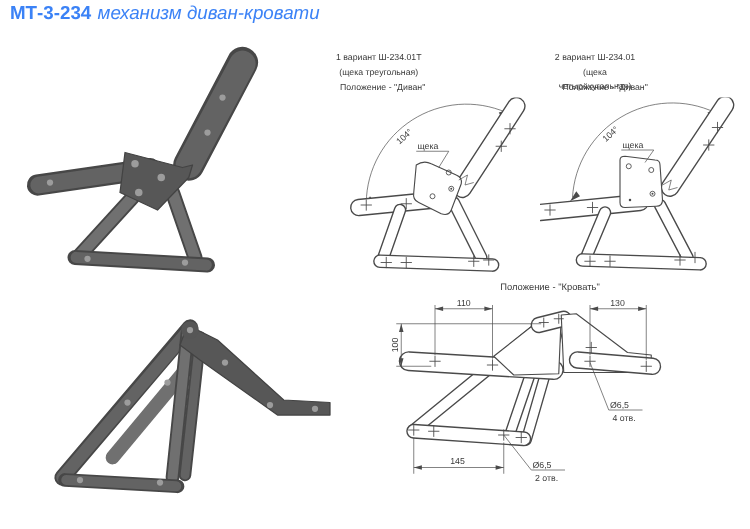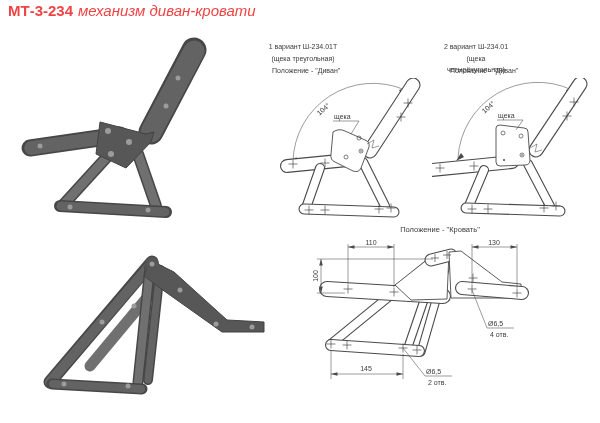--- a/index.html
+++ b/index.html
@@ -1,18 +1,18 @@
 <!DOCTYPE html>
 <html><head>
 <meta charset="utf-8">
 <style>
   html,body{margin:0;padding:0;background:#fff;}
   .page{position:relative;width:600px;height:423px;background:#fff;overflow:hidden;
         font-family:"Liberation Sans",sans-serif;color:#3a3a3a;}
-  .title{position:absolute;left:8px;top:2px;font-size:15px;color:#ef4444;white-space:nowrap;}
+  .title{position:absolute;left:8px;top:2px;font-size:15px;color:#3b82f6;white-space:nowrap;}
   .title .model{font-weight:bold;}
   .title .rest{font-style:italic;margin-left:5px;}
   .vheader{position:absolute;text-align:center;font-size:7px;line-height:1.65;color:#3a3a3a;}
   .poslabel{position:absolute;font-size:7px;color:#3a3a3a;white-space:nowrap;}
   .bedlabel{position:absolute;top:225px;left:360px;width:160px;text-align:center;
             font-size:7.5px;color:#3a3a3a;}
   svg{position:absolute;}
   svg text{font-family:"Liberation Sans",sans-serif;font-size:7px;fill:#3a3a3a;}
   .thin{stroke:#4a4a4a;stroke-width:0.55;fill:none;}
   .bar-o{fill:none;stroke:#4a4a4a;stroke-linecap:round;}

